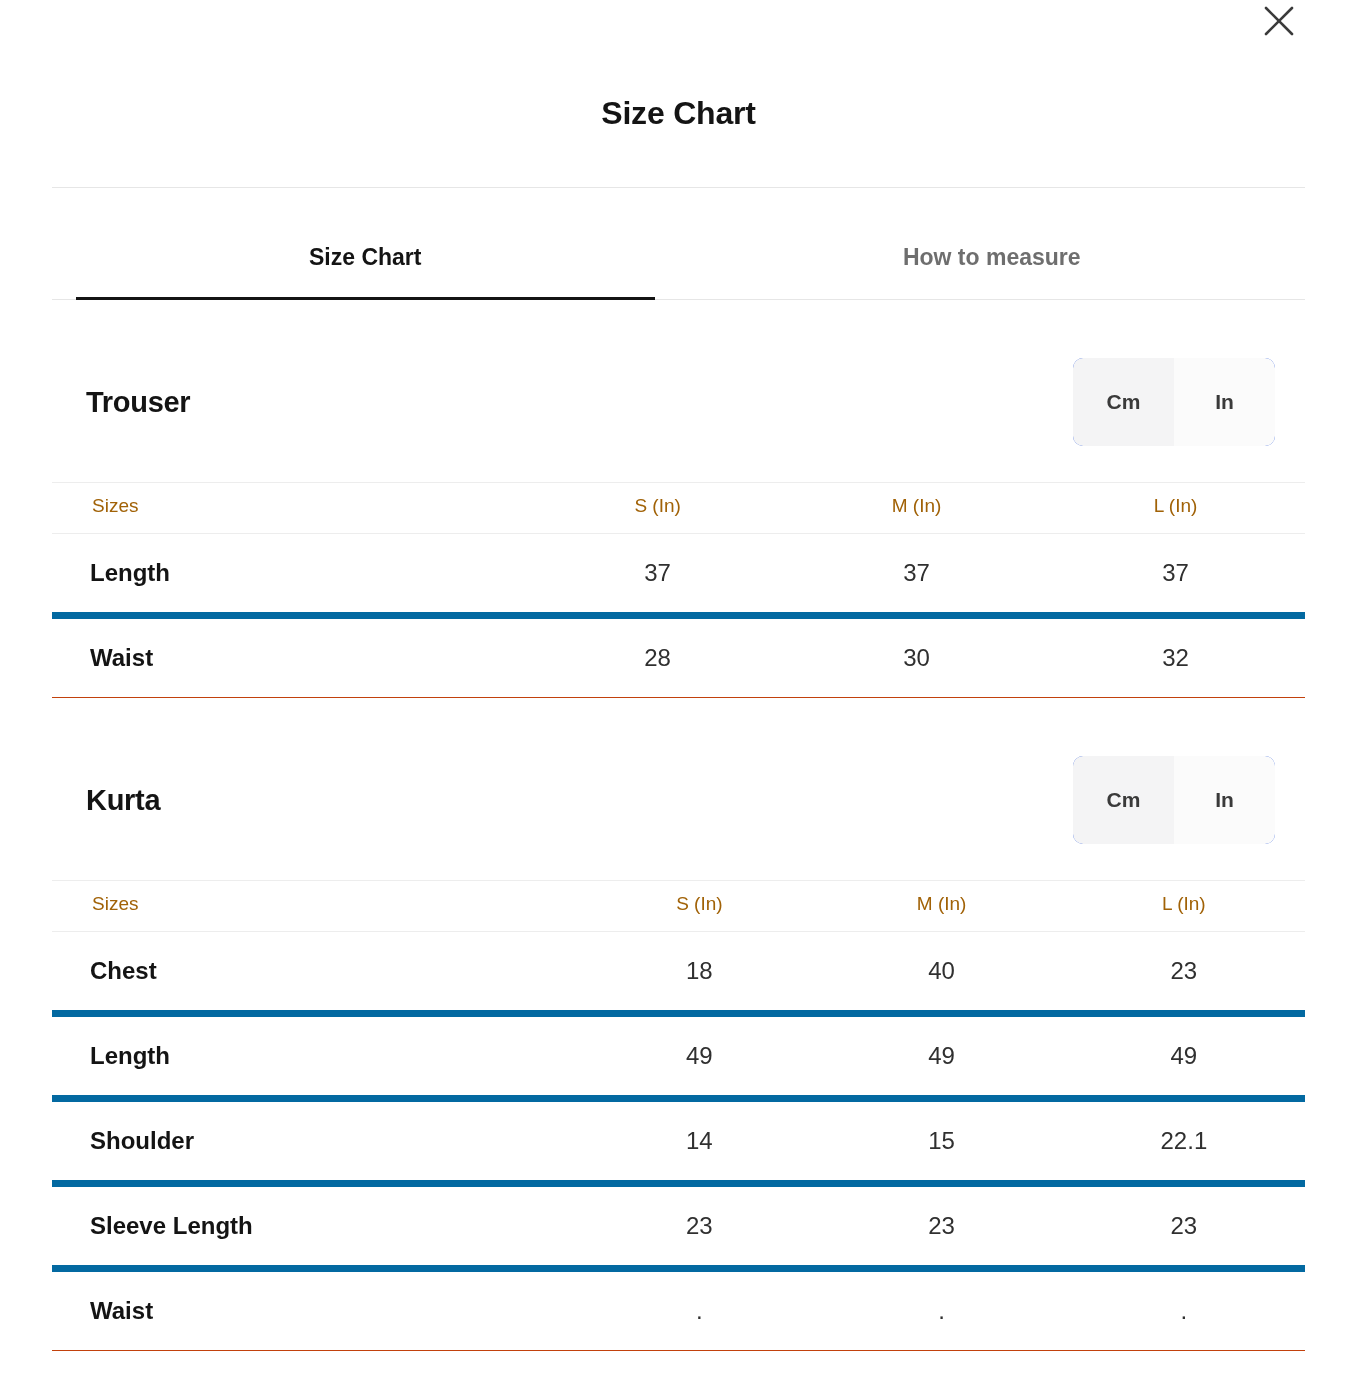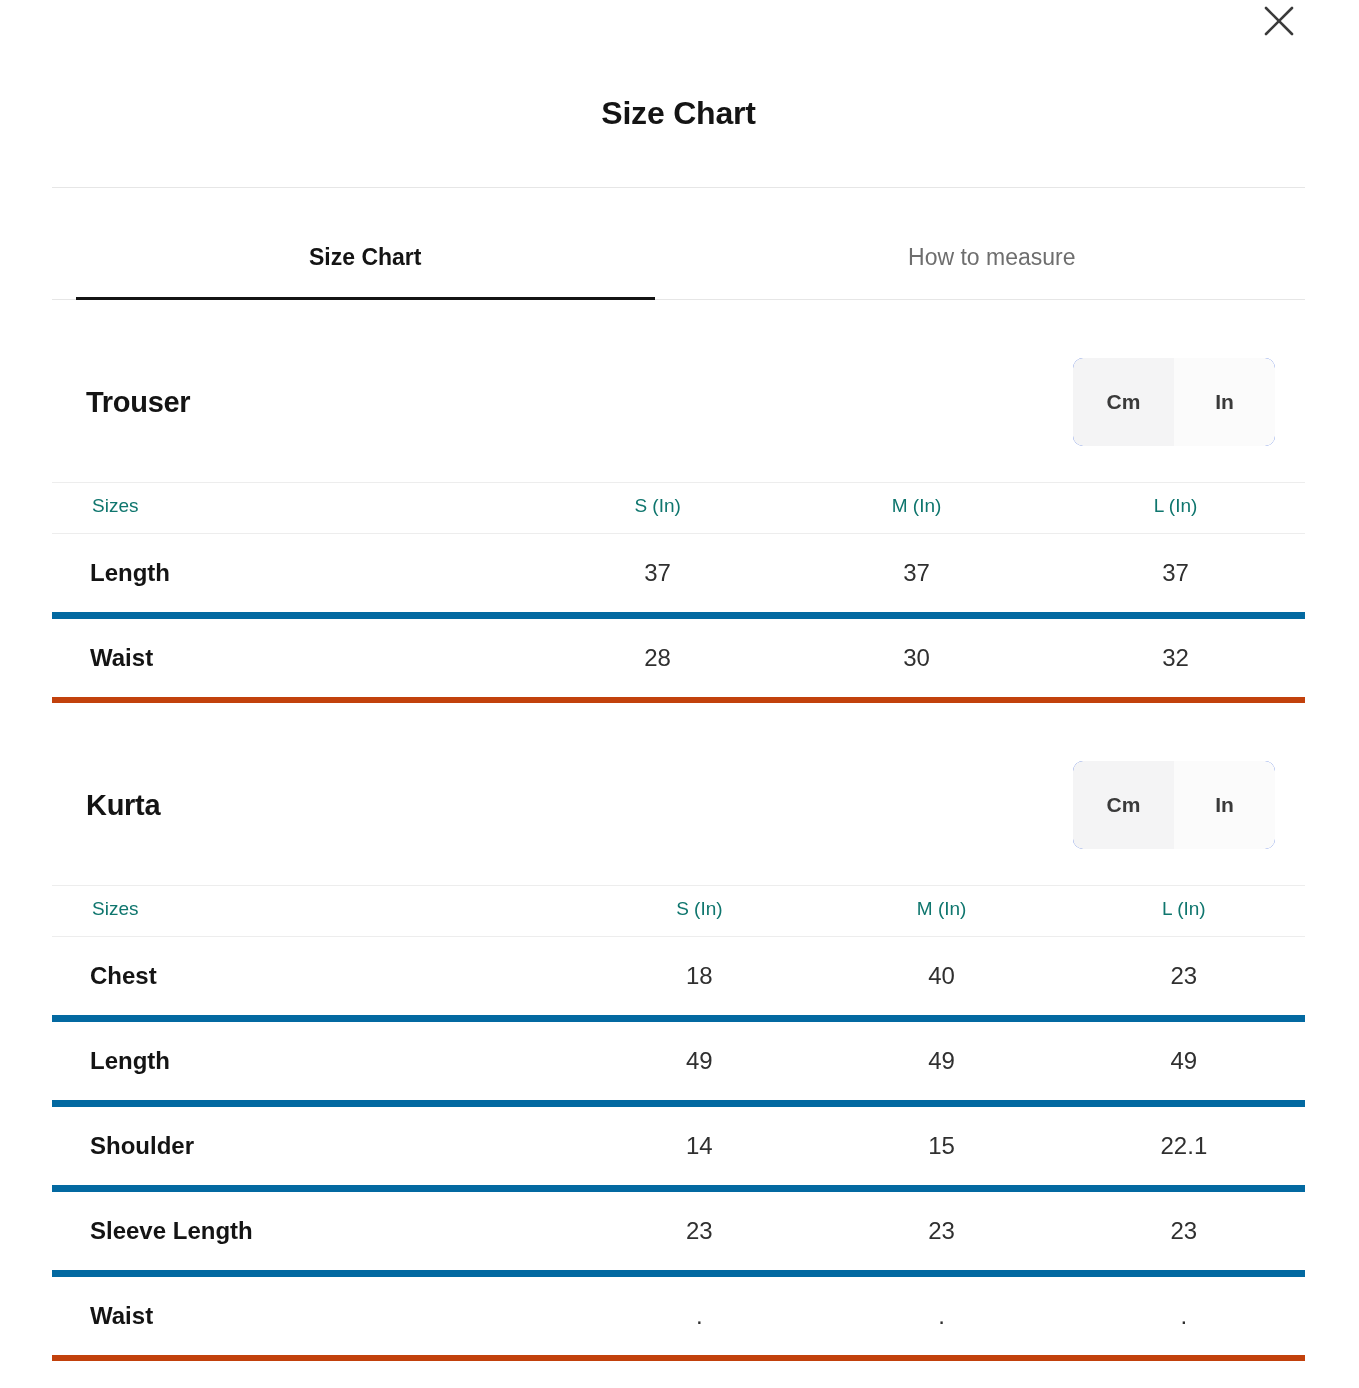--- a/index.html
+++ b/index.html
@@ -62,20 +62,21 @@
     flex: 1;
     text-align: center;
     font-size: 23px;
     padding: 56px 0 28px 0;
     cursor: pointer;
     color: #6e6e6e;
     background: none;
     border: none;
     font-family: inherit;
     position: relative;
+    font-weight: bold;
   }
   .tab.active {
     color: #141414;
     font-weight: bold;
   }
   .tab.active::after {
     content: "";
     position: absolute;
     left: 24px;
     right: 24px;
@@ -125,21 +126,21 @@
   
   table {
     width: 100%;
     border-collapse: collapse;
     margin-top: 36px;
     table-layout: fixed;
   }
   thead th {
     font-size: 19px;
     font-weight: normal;
-    color: #0f766e;
+    color: #a16207;
     padding: 12px 0 16px 0;
     border-top: 1px solid #ededed;
     border-bottom: 1px solid #ededed;
     text-align: center;
   }
   thead th.label-col {
     text-align: left;
     padding-left: 40px;
     width: 38%;
   }
@@ -149,21 +150,21 @@
     padding: 25px 0;
     border-bottom: 7px solid #0369a1;
     text-align: center;
   }
   tbody td.label-col {
     text-align: left;
     padding-left: 38px;
     font-weight: bold;
     color: #141414;
   }
-  tbody tr:last-child td { border-bottom: 6px solid #c2410c; }
+  tbody tr:last-child td { border-bottom: 1px solid #c2410c; }
 
   .tbl-trouser thead th.label-col { width: 38%; }
   .tbl-kurta thead th.label-col { width: 42%; }
 </style>
 </head>
 <body>
 
 <div class="modal">
 
   <div class="modal-header">

